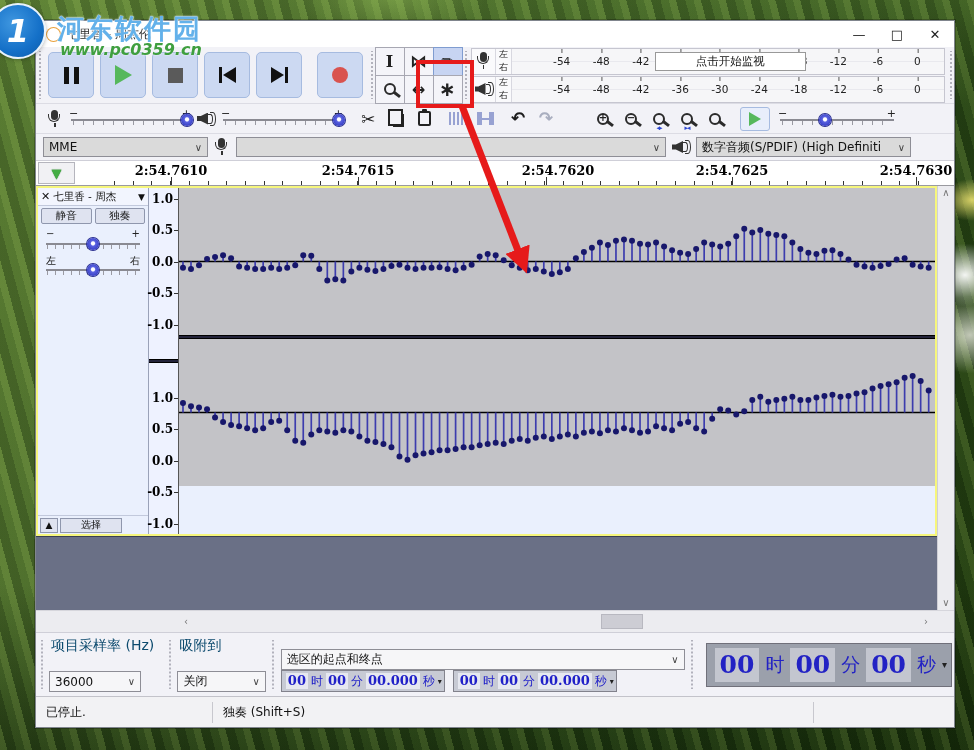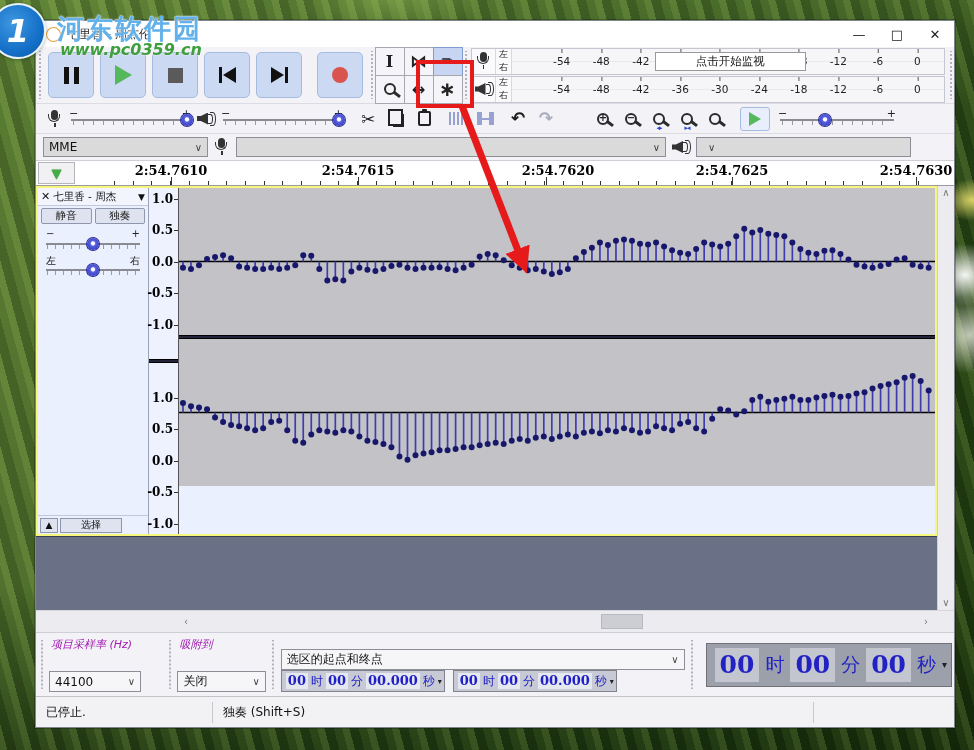--- a/index.html
+++ b/index.html
@@ -169,21 +169,21 @@
     align-items:center;justify-content:space-between;padding:2px 0;}
   .scr-arrow{font-size:10px;color:#777;line-height:1;}
   .hscroll{flex:0 0 22px;background:#ececf0;border-top:1px solid #d6d6dc;position:relative;}
   .hs-left{position:absolute;left:142px;top:0;bottom:0;width:16px;display:flex;align-items:center;justify-content:center;}
   .hs-right{position:absolute;right:20px;top:0;bottom:0;width:16px;display:flex;align-items:center;justify-content:center;}
   .hthumb{position:absolute;left:565px;top:3px;width:42px;height:15px;background:#cdcdd4;border:1px solid #b8b8c0;}
   
   .selbar{flex:0 0 54px;background:#f2f2f7;border-top:1px solid #cfcfd8;display:flex;align-items:stretch;
     padding:3px 2px;gap:4px;}
   .sb-col{display:flex;flex-direction:column;justify-content:space-between;padding:1px 0;}
-  .sb-label{font-size:11px;color:#a21caf;white-space:nowrap;padding-left:2px;font-style:italic;}
+  .sb-label{font-size:14px;color:#0c4a6e;white-space:nowrap;padding-left:2px;}
   .sb-select{height:21px;background:#f6f6f8;border:1px solid #8e8e96;display:flex;align-items:center;
     justify-content:space-between;font-size:12px;color:#111;padding:0 5px;white-space:nowrap;margin-top:12px;}
   .timefields{display:flex;gap:8px;}
   .timefield{height:22px;background:#c7cad4;border:1px solid #82828c;display:flex;align-items:center;padding:1px 2px;}
   .tf-v{background:#e6e8f0;color:#2020c8;font-family:"DejaVu Serif",serif;font-weight:bold;font-size:13px;
     padding:0 2px;margin:0 2px;line-height:16px;}
   .tf-l{color:#2020c8;font-size:12px;margin:0 1px;}
   .tf-dd{color:#222;font-size:8px;margin-left:2px;}
   .bigtime{align-self:center;height:44px;background:#9ba0ab;border:1px solid #70707a;display:flex;
     align-items:center;padding:2px 4px;margin-left:6px;}
@@ -445,20 +445,21 @@
       <div class="dselect" style="width:430px">
         <span></span>
         <span class="chev">∨</span>
       </div>
       <span class="spkwrap" style="margin:0 6px">
           <span class="body"></span>
           <span class="arc"></span>
           <span class="arc2"></span>
         </span>
       <div class="dselect" style="width:215px">
+        <span style="overflow:hidden">数字音频(S/PDIF) (High Definiti</span>
         <span class="chev">∨</span>
       </div>
     </div>
 
     <div class="timeline" id="timeline">
       <div class="pinbtn">
         <span>▼</span>
       </div>
     <span class="tl-tick" style="left: 78px; height: 4px;"></span>
         <span class="tl-tick" style="left: 96.7px; height: 4px;"></span>
@@ -977,21 +978,21 @@
       <span class="hs-left scr-arrow">‹</span>
       <span class="hs-right scr-arrow">›</span>
       <span class="hthumb"></span>
     </div>
 
     <div class="selbar">
       <div class="grip"></div>
       <div class="sb-col" style="width:118px">
         <div class="sb-label">项目采样率 (Hz)</div>
         <div class="sb-select" style="width:92px">
-          <span>44100</span>
+          <span>36000</span>
           <span class="chev">∨</span>
         </div>
       </div>
       <div class="grip"></div>
       <div class="sb-col" style="width:92px">
         <div class="sb-label">吸附到</div>
         <div class="sb-select">
           <span>关闭</span>
           <span class="chev">∨</span>
         </div>

